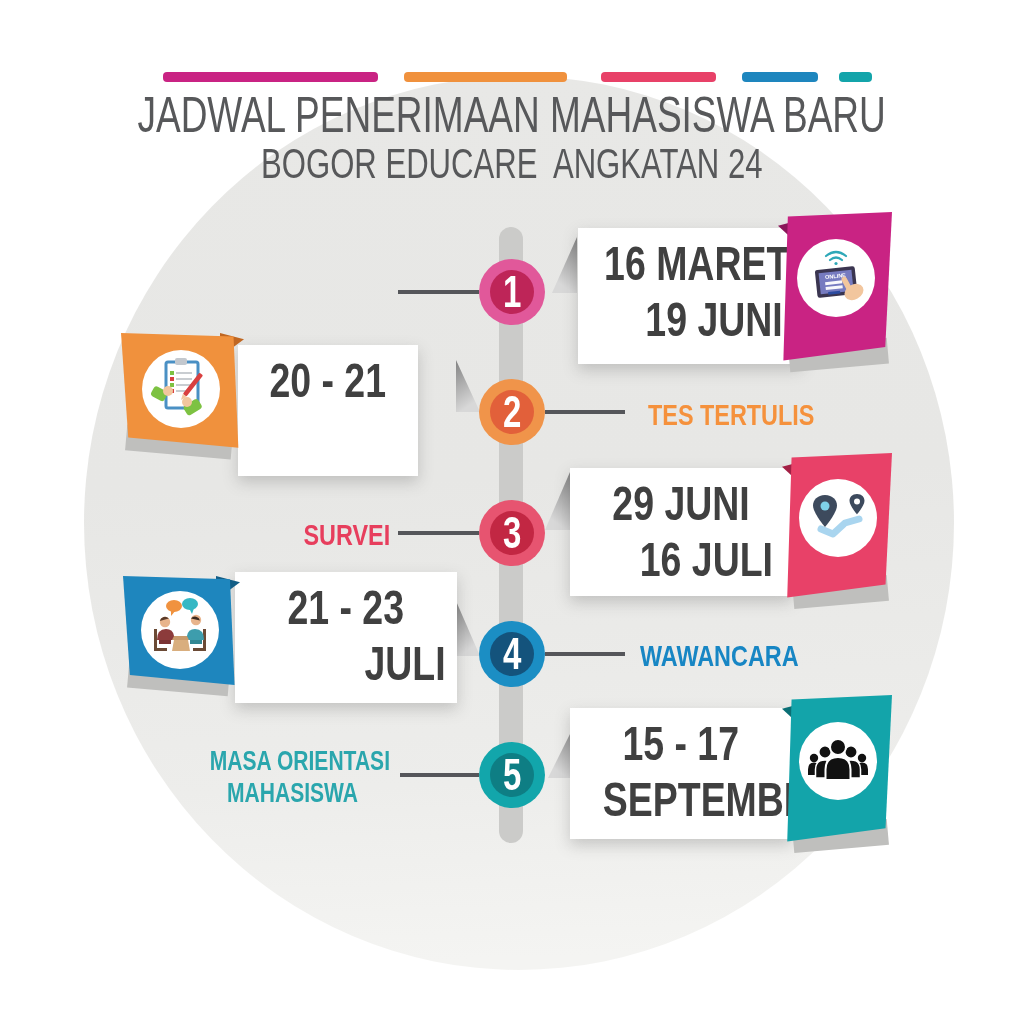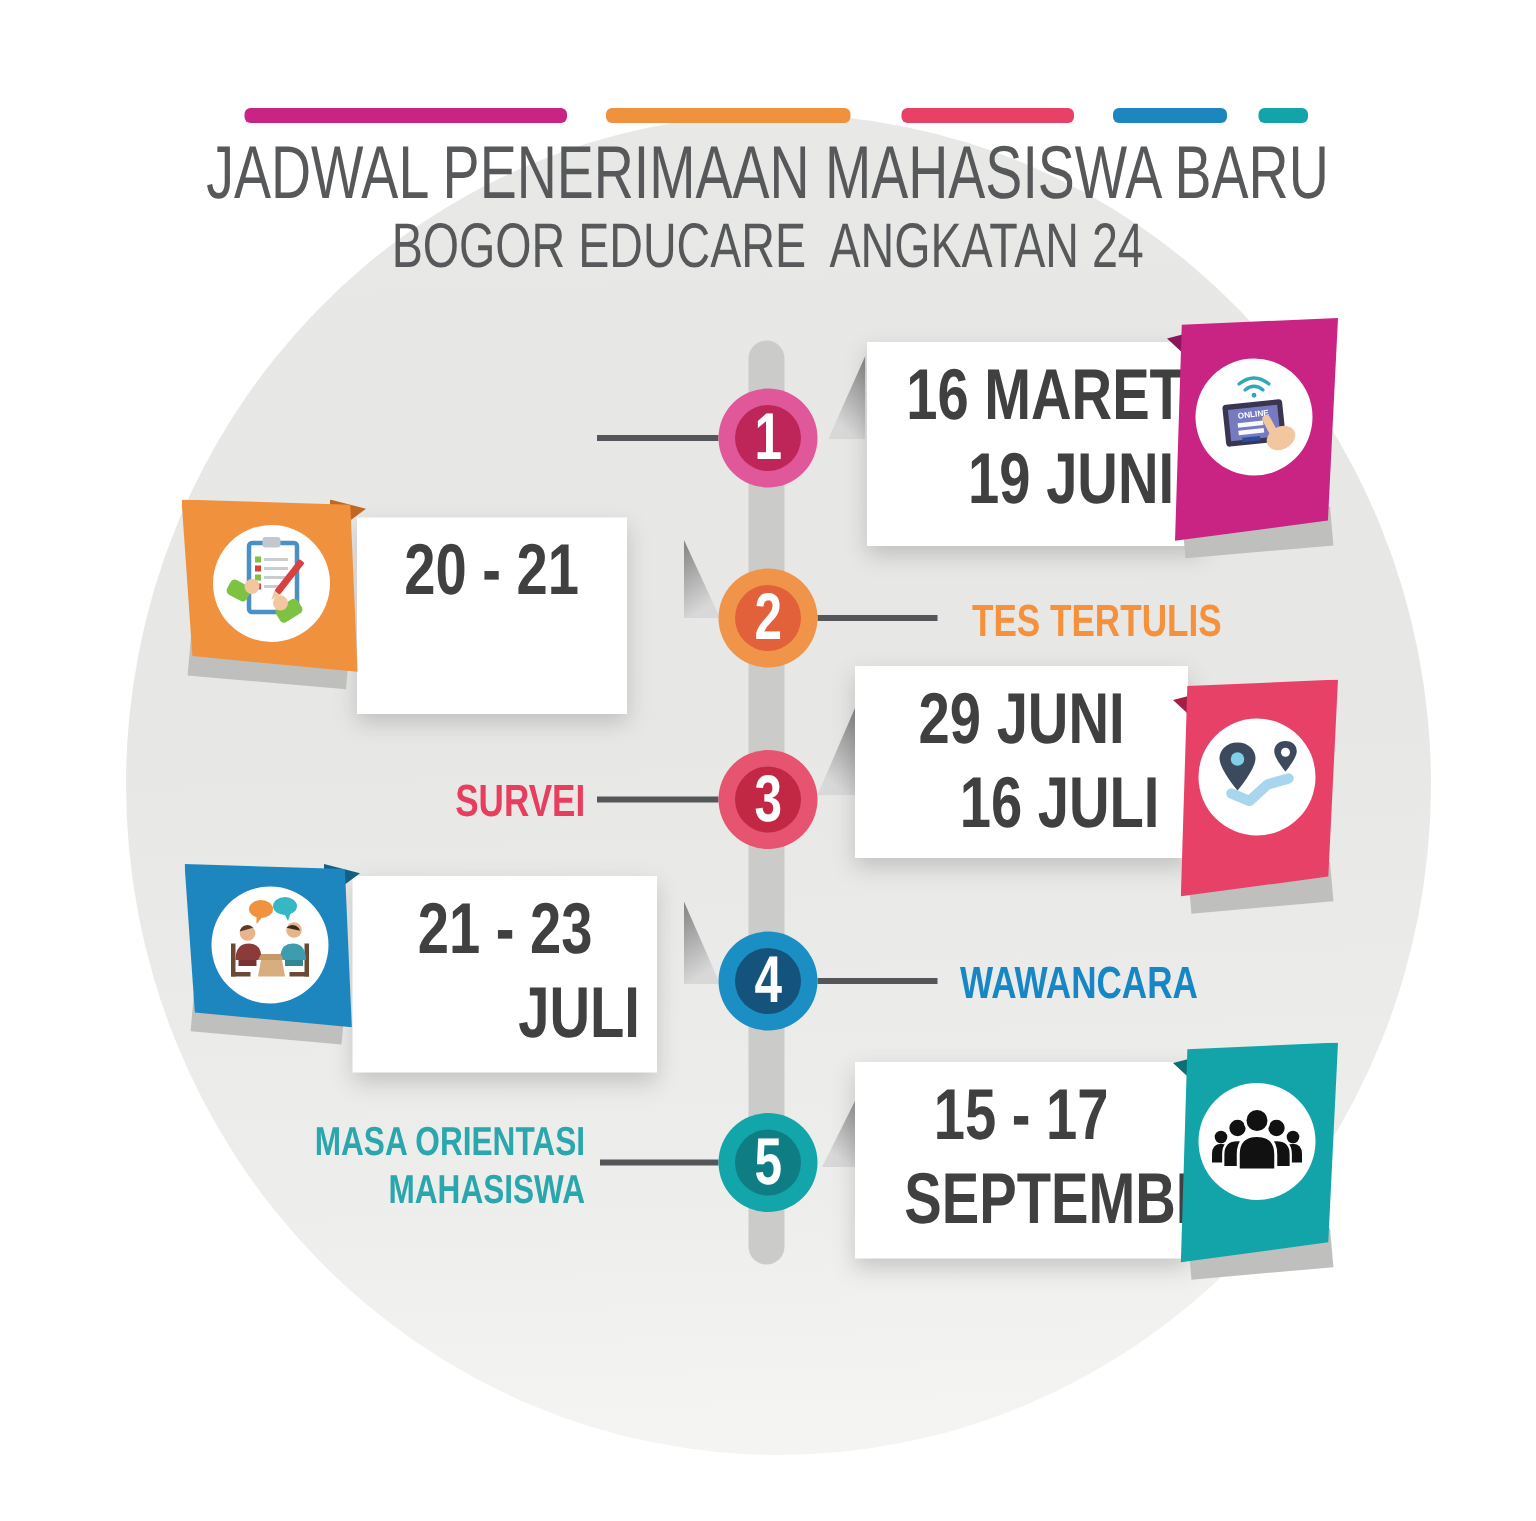--- a/index.html
+++ b/index.html
@@ -49,21 +49,21 @@
   .step-circle .num {
     position:absolute; left:0; width:66px; line-height:66px;
     font-size:44px; font-weight:bold; color:#fff;
   }
   .step-circle .num .cond-b { transform:scaleX(0.75); }
   
   .step-label { position:absolute; font-size:30px; font-weight:bold; color:var(--cl); z-index:4; }
   .lbl-r { text-align:right; }
   .lbl-r .cond-b { transform-origin:right center; }
   .lbl-l .cond-b { transform-origin:left center; }
-  .step-label.two-line { font-size:27px; line-height:32px; }
+  .step-label.two-line { font-size:27px; line-height:32px;text-align:center; }
   
   .date-box {
     position:absolute; background:#fff; z-index:3;
     box-shadow:0 6px 14px rgba(90,90,90,0.28);
   }
   .date-line { position:absolute; left:0; right:0; text-align:center;
     font-size:48px; font-weight:bold; color:#404040; line-height:56px; }
   .dl1 { top:8px; } .dl2 { top:64px;text-align:right; }
   
   .wedge { position:absolute; z-index:2; }
@@ -180,21 +180,21 @@
     </div>
   </div>
 
   <div class="step-label lbl-r s3" style="right:634px; top:518px;"><span class="cond-b">SURVEI</span></div>
   <div class="connector" style="left:398px; top:531px; width:81px;"></div>
   <div class="step-circle s3" style="left:479px; top:500px;">
     <div class="inner"></div>
     <div class="num"><span class="cond-b">3</span></div>
   </div>
   <div class="wedge wedge-r" style="left:545px; top:472px; width:25px; height:58px;"></div>
-  <div class="date-box" style="left:570px; top:444px; width:222px; height:128px;">
+  <div class="date-box" style="left:570px; top:468px; width:222px; height:128px;">
     <div class="date-line dl1"><span class="cond-b">29 JUNI</span></div>
     <div class="date-line dl2"><span class="cond-b">16 JULI</span></div>
   </div>
   <div class="badge badge-right s3" style="left:784px; top:453px; width:108px; height:146px;">
     <div class="badge-shadow"></div>
     <div class="fold fold-r"></div>
     <div class="badge-main"></div>
     <div class="icon-circle" style="left:15px; top:26px;">
       <svg width="78" height="78" viewBox="0 0 78 78">
         <polyline points="22,50 34,55 46,44 60,40" stroke="#A9D5EF" stroke-width="7" fill="none" stroke-linejoin="round" stroke-linecap="round"></polyline>
@@ -206,21 +206,21 @@
     </div>
   </div>
 
   <div class="step-label lbl-l s4" style="left:640px; top:639px;"><span class="cond-b">WAWANCARA</span></div>
   <div class="connector" style="left:545px; top:652px; width:80px;"></div>
   <div class="step-circle s4" style="left:479px; top:621px;">
     <div class="inner"></div>
     <div class="num"><span class="cond-b">4</span></div>
   </div>
   <div class="wedge wedge-l" style="left:456px; top:601px; width:24px; height:55px;"></div>
-  <div class="date-box" style="left:235px; top:584px; width:203px; height:131px;">
+  <div class="date-box" style="left:235px; top:572px; width:222px; height:131px;">
     <div class="date-line dl1"><span class="cond-b">21 - 23</span></div>
     <div class="date-line dl2"><span class="cond-b">JULI</span></div>
   </div>
   <div class="badge badge-left s4" style="left:123px; top:576px; width:115px; height:110px;">
     <div class="badge-shadow"></div>
     <div class="fold fold-l"></div>
     <div class="badge-main"></div>
     <div class="icon-circle" style="left:18px; top:15px;">
       <svg width="78" height="78" viewBox="0 0 78 78">
         <ellipse cx="33" cy="15" rx="8" ry="6" fill="#F0923F"></ellipse>

